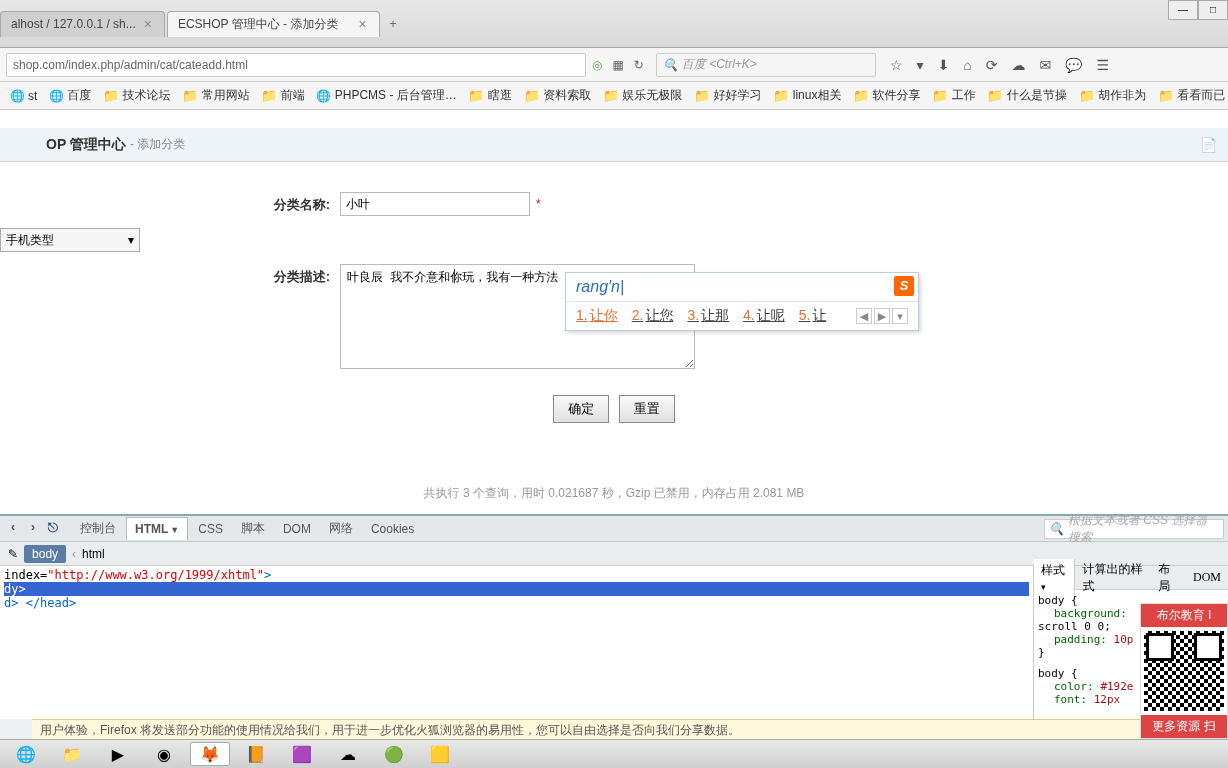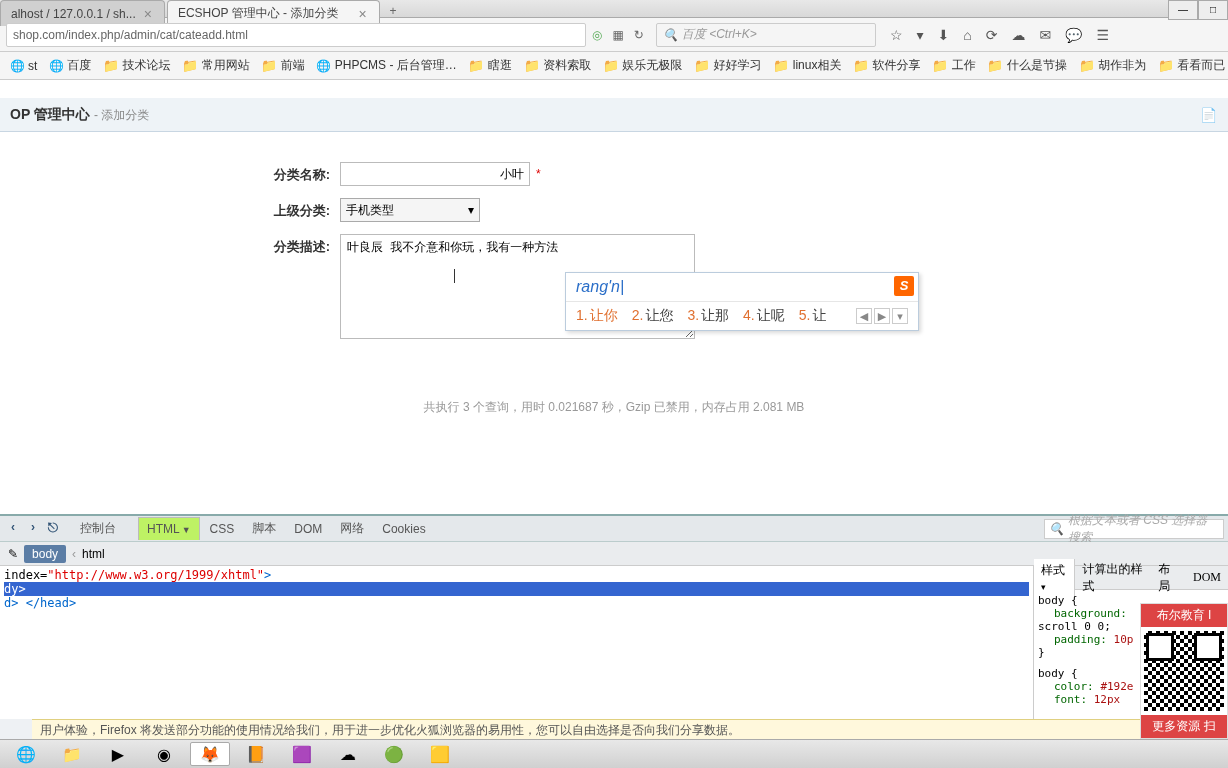--- a/index.html
+++ b/index.html
@@ -1,19 +1,19 @@
 <!DOCTYPE html>
 <html><head>
 <meta charset="utf-8">
 <style>
 * { box-sizing: border-box; margin: 0; padding: 0; }
 body { font-family: "Microsoft YaHei", Arial, sans-serif; font-size: 12px; background: #fff; overflow: hidden; }
 
 
-.browser-tabs { height: 18px; background: linear-gradient(#e8e8e8, #d8d8d8); display: flex; border-bottom: 1px solid #aaa; align-items: flex-start; }
+.browser-tabs { height: 48px; background: linear-gradient(#e8e8e8, #d8d8d8); display: flex; border-bottom: 1px solid #aaa; align-items: center; }
 .tab { height: 26px; padding: 5px 10px; background: #d0d0d0; border: 1px solid #aaa; border-bottom: none; border-radius: 4px 4px 0 0; margin-right: 2px; display: flex; align-items: center; gap: 6px; font-size: 12px; color: #444; cursor: pointer; }
 .tab.active { background: #f5f5f5; gap: 18px; }
 .tab-close { color: #888; font-size: 14px; padding: 0 2px; }
 .new-tab { padding: 4px 8px; color: #666; cursor: pointer; }
 
 .addr-bar { height: 34px; background: #f5f5f5; border-bottom: 1px solid #ccc; display: flex; align-items: center; padding: 0 6px; gap: 6px; }
 .addr-input { flex: 0 0 580px; height: 24px; border: 1px solid #ccc; border-radius: 2px; padding: 0 6px; font-size: 12px; color: #666; }
 .addr-icons { display: flex; gap: 10px; align-items: center; color: #666; }
 .addr-icons span { cursor: pointer; }
 .search-box { flex: 1; height: 24px; border: 1px solid #ccc; border-radius: 2px; padding: 0 6px; display: flex; align-items: center; gap: 4px; color: #999; font-style: italic; margin-left: 6px; max-width: 220px; }
@@ -23,59 +23,59 @@
 .win-controls div { width: 30px; height: 20px; border: 1px solid #aaa; background: #eee; text-align: center; line-height: 18px; font-size: 10px; }
 
 .bookmarks { height: 28px; background: #f5f5f5; border-bottom: 1px solid #ccc; display: flex; align-items: center; padding: 0 6px; gap: 4px; overflow: hidden; }
 .bookmark { display: flex; align-items: center; gap: 3px; padding: 2px 4px; font-size: 12px; color: #333; cursor: pointer; white-space: nowrap; }
 .folder-icon { color: #e6a940; font-size: 13px; }
 .globe-icon { color: #888; font-size: 12px; }
 
 
 .page { background: #fff; }
 .page-header { height: 34px; background: #eef3f7; border-bottom: 1px solid #c8d6e2; display: flex; align-items: center; padding: 0 10px; justify-content: space-between; }
-.page-header-left { display: flex; align-items: flex-end; gap: 4px; }
+.page-header-left { display: flex; align-items: center; gap: 4px; margin-left: 36px; }
 .page-title-main { font-size: 14px; font-weight: bold; color: #333; }
 .page-title-sub { font-size: 12px; color: #888; }
 .page-header-icon { color: #3a8; font-size: 14px; }
 
 .form-area { padding: 30px 0 20px; }
 .form-row { display: flex; align-items: flex-start; margin-bottom: 12px; }
 .form-label { width: 340px; text-align: right; padding-right: 10px; font-size: 13px; color: #333; padding-top: 4px; font-weight: bold;}
 .form-control { display: flex; align-items: center; gap: 6px; }
-.text-input { width: 190px; height: 24px; border: 1px solid #bbb; padding: 8px 5px; font-size: 12px; text-align: right; }
+.text-input { width: 190px; height: 24px; border: 1px solid #bbb; padding: 8px 5px; font-size: 12px; }
 .required { color: #d00; }
 .select { width: 140px; height: 24px; border: 1px solid #aaa; padding: 0 5px; background: #f5f5f5; display: flex; align-items: center; justify-content: space-between; }
 .textarea { width: 355px; height: 105px; border: 1px solid #bbb; padding: 4px 6px; font-size: 12px; resize: both; position: relative; }
 
 .buttons { text-align: center; padding: 14px 0; }
 .btn { padding: 4px 14px; border: 1px solid #888; background: linear-gradient(#fafafa,#e0e0e0); margin: 0 3px; cursor: pointer; font-size: 13px; }
 
 .footer { text-align: center; color: #999; font-size: 12px; padding: 26px 0 50px; line-height: 1.8; }
 
 
 .ime { position: absolute; left: 565px; top: 272px; background: #fff; border: 1px solid #bcd; box-shadow: 2px 2px 4px rgba(0,0,0,0.15); width: 354px; font-size: 14px; }
 .ime-input { padding: 5px 10px; color: #2a6ec8; font-size: 16px; border-bottom: 1px solid #e6e6e6; position: relative; font-style: italic;}
 .ime-cursor::after { content: "|"; color: #2a6ec8; animation: blink 1s infinite; }
 @keyframes blink { 50% { opacity: 0; } }
 .ime-logo { position: absolute; right: 4px; top: 3px; width: 20px; height: 20px; background: #f60; color: #fff; text-align: center; line-height: 20px; font-weight: bold; border-radius: 2px; font-size: 13px; }
 .ime-cands { padding: 5px 10px; display: flex; gap: 14px; align-items: center; }
-.cand { color: #444; }
+.cand { color: #444; text-decoration: underline; }
 .cand .num { color: #e07030; margin-right: 2px; }
 .cand.first { color: #e07030; }
 .ime-nav { margin-left: auto; display: flex; gap: 2px; }
 .ime-nav span { border: 1px solid #ccc; width: 16px; height: 16px; text-align: center; line-height: 14px; font-size: 11px; color: #888; cursor: pointer;}
 
 
 .devtools { position: absolute; bottom: 29px; left: 0; right: 0; height: 225px; background: #eef1f4; border-top: 2px solid #8aa; display: flex; flex-direction: column; }
 .dt-tabs { height: 26px; background: #e4e8eb; border-bottom: 1px solid #bcc; display: flex; align-items: center; padding: 0 4px; gap: 2px; }
 .dt-nav { display: flex; gap: 2px; margin-right: 8px; }
 .dt-nav span { width: 18px; height: 18px; text-align: center; color: #357; cursor: pointer; font-weight: bold; }
 .dt-tab { padding: 4px 8px; font-size: 12px; color: #555; cursor: pointer; }
-.dt-tab.active { background: #bef264; border: 1px solid #bbb; border-bottom: none; font-weight: normal; margin-left: 12px; }
+.dt-tab.active { background: #ffffff; border: 1px solid #bbb; border-bottom: none; font-weight: bold; }
 .dt-tab .arrow { font-size: 9px; margin-left: 2px; }
 .dt-search { margin-left: auto; width: 180px; height: 20px; border: 1px solid #ccc; padding: 0 4px; color: #aaa; font-style: italic; background: #fff; display: flex; align-items: center; gap: 4px; }
 .dt-crumb { height: 24px; background: #eaecee; border-bottom: 1px solid #ccc; display: flex; align-items: center; padding: 0 8px; gap: 6px; font-size: 12px; }
 .dt-crumb .sel { background: #5b7da5; color: #fff; padding: 2px 8px; border-radius: 2px; }
 .dt-crumb .sep { color: #999; }
 .dt-body { flex: 1; display: flex; }
 .dt-html { flex: 1; background: #fff; font-family: monospace; font-size: 12px; padding: 2px 4px; overflow: auto; }
 .dt-html .line { white-space: pre; }
 .tag-bracket { color: #06c; }
 .attr-val { color: #d00; }
@@ -230,33 +230,36 @@
 
   <div class="form-area">
     <div class="form-row">
       <div class="form-label">分类名称:</div>
       <div class="form-control">
         <input class="text-input" value="小叶" style="">
         <span class="required">*</span>
       </div>
     </div>
     <div class="form-row">
-      <div class="form-label">上级分类:</div>
       <div class="form-control">
         <div class="select">
           <span>手机类型</span>
           <span>▾</span>
         </div>
       </div>
     </div>
     <div class="form-row">
       <div class="form-label">分类描述:</div>
       <div class="form-control">
         <textarea class="textarea" style="">叶良辰 我不介意和你玩，我有一种方法</textarea>
       </div>
+    </div>
+    <div class="buttons">
+      <button class="btn">确定</button>
+      <button class="btn">重置</button>
     </div>
   </div>
 
   <div class="footer">
     <div>共执行 3 个查询，用时 0.021687 秒，Gzip 已禁用，内存占用 2.081 MB</div>
   </div>
 </div>
 
 <div class="text-cursor"></div>
 

